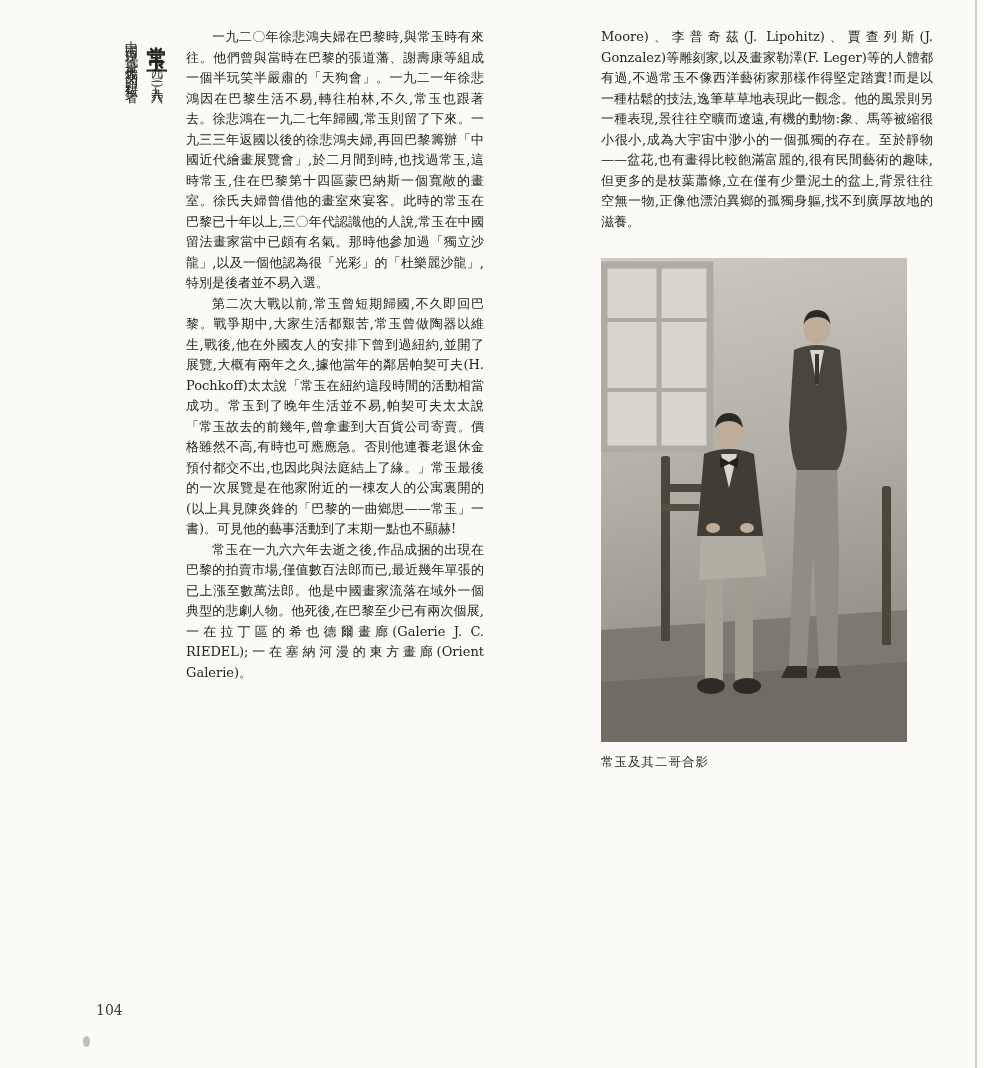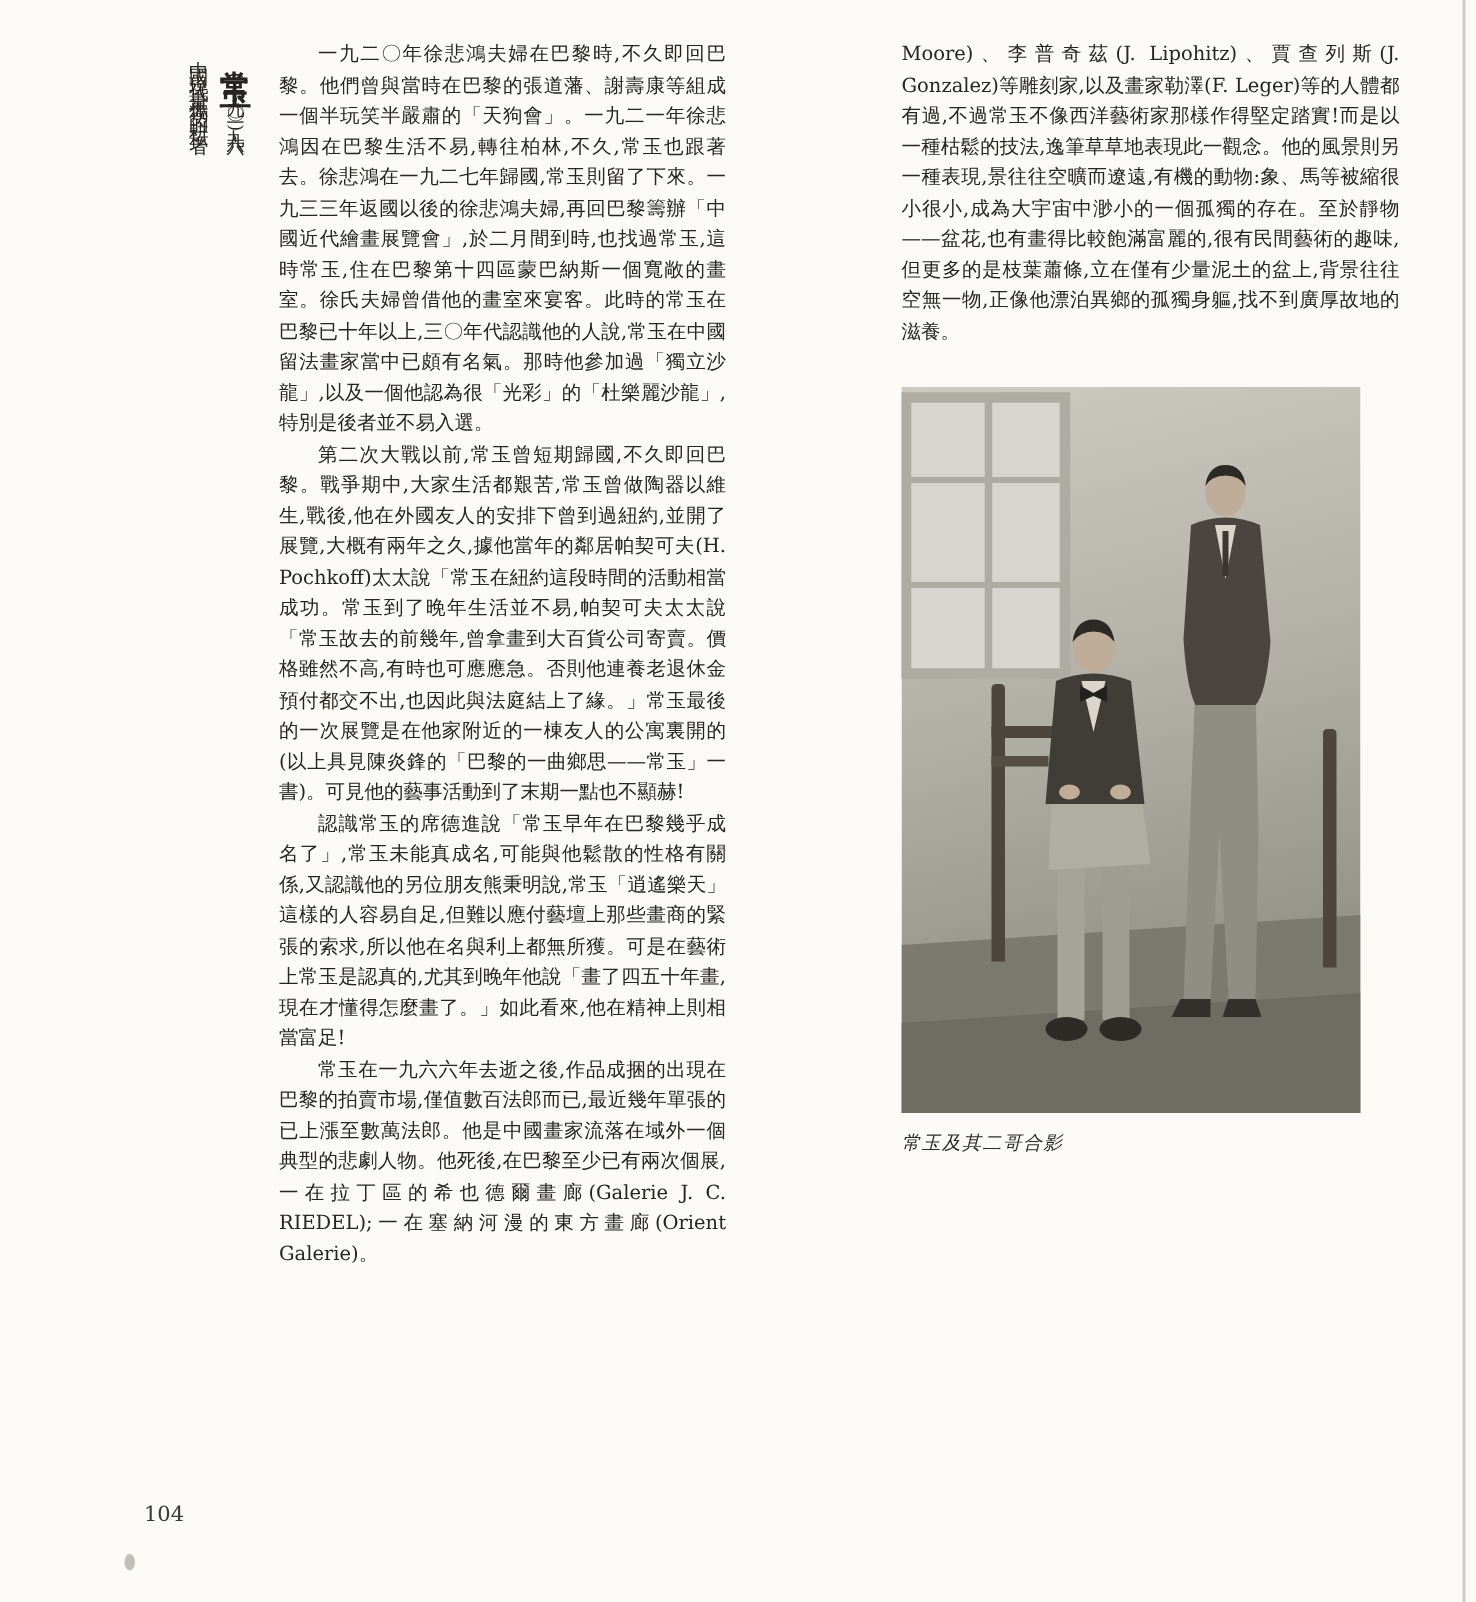--- a/index.html
+++ b/index.html
@@ -40,21 +40,21 @@
   }
   .col-left p { margin:0; text-indent:2em; }
 
   
   .col-right {
     position:absolute; left:601px; top:27px; width:332px;
     font-size:13px; line-height:20.5px;
     text-align:justify;
   }
   .col-right .cont { margin:0; }
-  .photo-figure { margin:26px 0 12px 0;font-style:italic; }
+  .photo-figure { margin:26px 0 12px 0; }
   .photo-figure svg { display:block; width:306px; height:484px; }
   .photo-figure figcaption {
     font-size:12.5px; letter-spacing:1px; margin-top:10px; color:#2c2b27;
   }
 
   .page-number {
     position:absolute; left:96px; top:1002px;
     font-size:14px; color:#3a3935;
     font-family:"DejaVu Serif","Liberation Serif",serif;
   }
@@ -66,23 +66,22 @@
 
   <aside class="side-title">
     <div class="t-line1">
       <span class="t-name">常玉</span>
       <span class="t-years">(一九〇〇~一九六六)</span>
     </div>
     <div class="t-line2">中國現代畫孤獨的耕耘者</div>
   </aside>
 
   <main class="col-left">
-    <p>一九二〇年徐悲鴻夫婦在巴黎時,不久即回巴黎。他們曾與當時在巴黎的張道藩、謝壽康等組成一個半玩笑半嚴肅的「天狗會」。一九二一年徐悲鴻因在巴黎生活不易,轉往柏林,不久,常玉也跟著去。徐悲鴻在一九二七年歸國,常玉則留了下來。一九三三年返國以後的徐悲鴻夫婦,再回巴黎籌辦「中國近代繪畫展覽會」,於二月間到時,也找過常玉,這時常玉,住在巴黎第十四區蒙巴納斯一個寬敞的畫室。徐氏夫婦曾借他的畫室來宴客。此時的常玉在巴黎已十年以上,三〇年代認識他的人說,常玉在中國留法畫家當中已頗有名氣。那時他參加過「獨立沙龍」,以及一個他認為很「光彩」的「杜樂麗沙龍」,特別是後者並不易入選。</p>
+    <p>一九二〇年徐悲鴻夫婦在巴黎時,與常玉時有來往。他們曾與當時在巴黎的張道藩、謝壽康等組成一個半玩笑半嚴肅的「天狗會」。一九二一年徐悲鴻因在巴黎生活不易,轉往柏林,不久,常玉也跟著去。徐悲鴻在一九二七年歸國,常玉則留了下來。一九三三年返國以後的徐悲鴻夫婦,再回巴黎籌辦「中國近代繪畫展覽會」,於二月間到時,也找過常玉,這時常玉,住在巴黎第十四區蒙巴納斯一個寬敞的畫室。徐氏夫婦曾借他的畫室來宴客。此時的常玉在巴黎已十年以上,三〇年代認識他的人說,常玉在中國留法畫家當中已頗有名氣。那時他參加過「獨立沙龍」,以及一個他認為很「光彩」的「杜樂麗沙龍」,特別是後者並不易入選。</p>
     <p>第二次大戰以前,常玉曾短期歸國,不久即回巴黎。戰爭期中,大家生活都艱苦,常玉曾做陶器以維生,戰後,他在外國友人的安排下曾到過紐約,並開了展覽,大概有兩年之久,據他當年的鄰居帕契可夫(H. Pochkoff)太太說「常玉在紐約這段時間的活動相當成功。常玉到了晚年生活並不易,帕契可夫太太說「常玉故去的前幾年,曾拿畫到大百貨公司寄賣。價格雖然不高,有時也可應應急。否則他連養老退休金預付都交不出,也因此與法庭結上了緣。」常玉最後的一次展覽是在他家附近的一棟友人的公寓裏開的(以上具見陳炎鋒的「巴黎的一曲鄉思——常玉」一書)。可見他的藝事活動到了末期一點也不顯赫!</p>
-    <p>認識常玉的席德進說「常玉早年在巴黎幾乎成名了」,常玉未能真成名,可能與他鬆散的性格有關係,又認識他的另位朋友熊秉明說,常玉「逍遙樂天」這樣的人容易自足,但難以應付藝壇上那些畫商的緊張的索求,所以他在名與利上都無所獲。可是在藝術上常玉是認真的,尤其到晚年他說「畫了四五十年畫,現在才懂得怎麼畫了。」如此看來,他在精神上則相當富足!</p>
     <p>常玉在一九六六年去逝之後,作品成捆的出現在巴黎的拍賣市場,僅值數百法郎而已,最近幾年單張的已上漲至數萬法郎。他是中國畫家流落在域外一個典型的悲劇人物。他死後,在巴黎至少已有兩次個展,一在拉丁區的希也德爾畫廊(Galerie J. C. RIEDEL);一在塞納河漫的東方畫廊(Orient Galerie)。</p>
 
   </main>
 
   <section class="col-right">
     <p class="cont">Moore)、李普奇茲(J. Lipohitz)、賈查列斯(J. Gonzalez)等雕刻家,以及畫家勒澤(F. Leger)等的人體都有過,不過常玉不像西洋藝術家那樣作得堅定踏實!而是以一種枯鬆的技法,逸筆草草地表現此一觀念。他的風景則另一種表現,景往往空曠而遼遠,有機的動物:象、馬等被縮很小很小,成為大宇宙中渺小的一個孤獨的存在。至於靜物——盆花,也有畫得比較飽滿富麗的,很有民間藝術的趣味,但更多的是枝葉蕭條,立在僅有少量泥土的盆上,背景往往空無一物,正像他漂泊異鄉的孤獨身軀,找不到廣厚故地的滋養。</p>
 
     <figure class="photo-figure">
       <svg viewBox="0 0 306 484" xmlns="http://www.w3.org/2000/svg" role="img">
         <defs>

